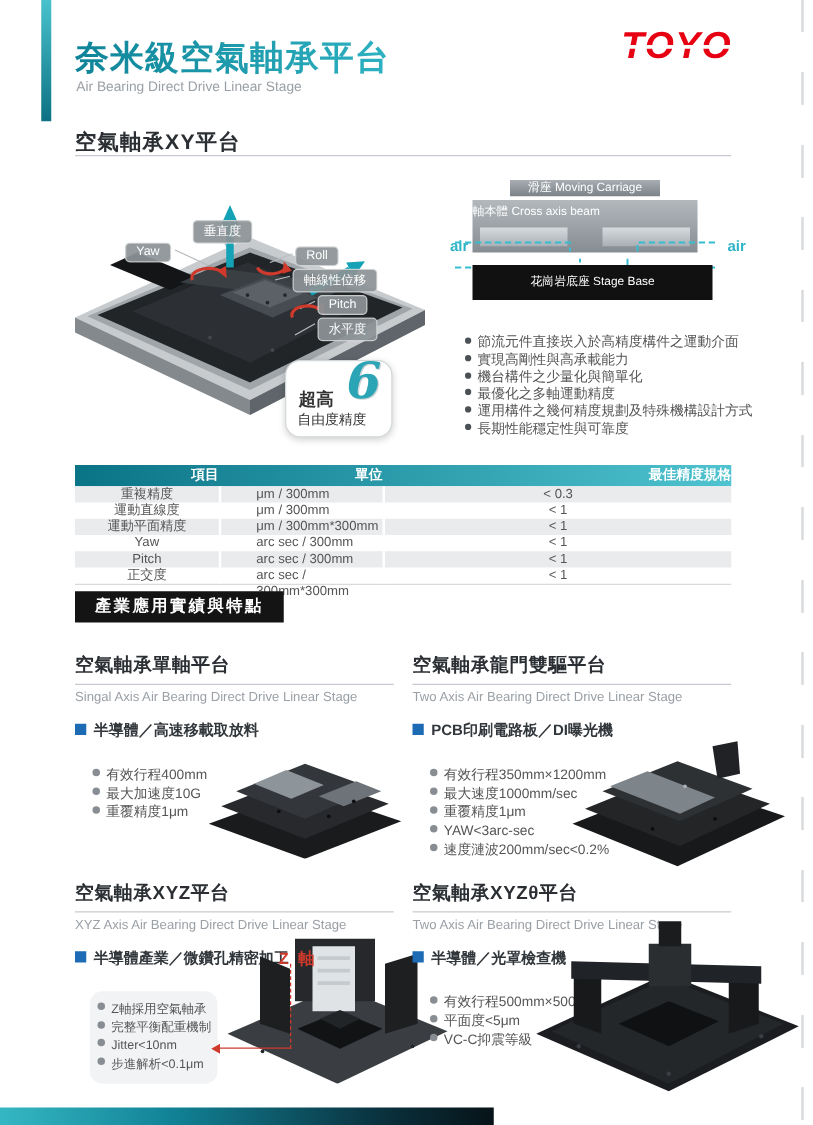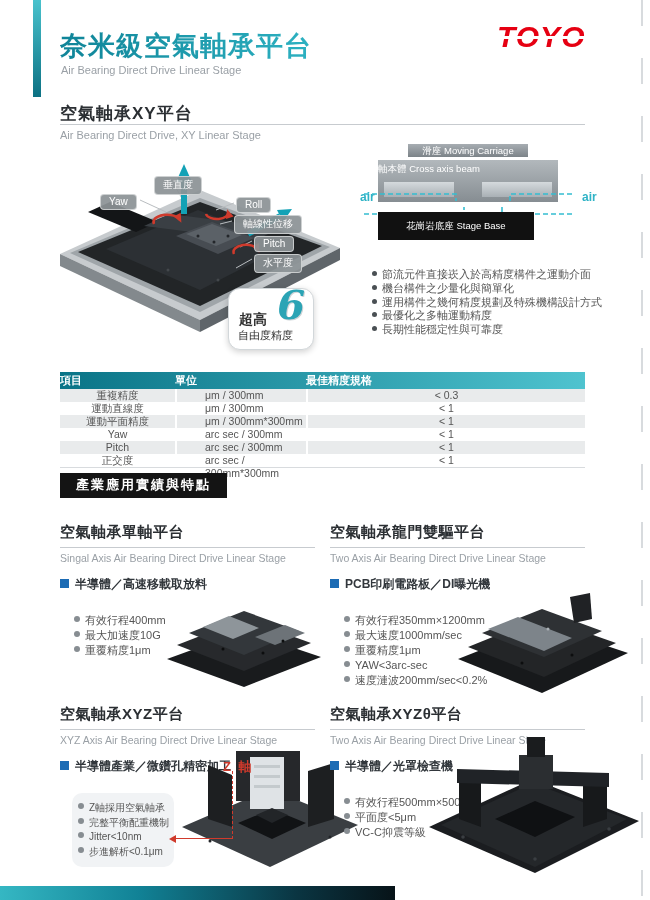--- a/index.html
+++ b/index.html
@@ -41,33 +41,33 @@
   .diagram{position:absolute;left:360px;top:144px;width:250px;height:122px;font-size:9.5px;}
   .dg-carriage{position:absolute;left:48px;top:0;width:120px;height:13px;line-height:13px;text-align:center;
     color:#fff;background:linear-gradient(180deg,#a7adb2,#7c8388);}
   .dg-beam{position:absolute;left:18px;top:16px;width:180px;height:42px;
     background:linear-gradient(180deg,#b2b8bc,#868d92);color:#fff;text-align:left;padding-top:3px;}
   .dg-wing{position:absolute;bottom:5px;width:70px;height:15px;background:linear-gradient(180deg,#d5dadd,#a9b0b5);}
   .dg-wing.l{left:6px;} .dg-wing.r{right:6px;}
   .dg-air-svg{position:absolute;left:0;top:40px;}
   .dg-air{position:absolute;top:46px;font-size:12px;color:#2fb3c6;font-weight:bold;}
   .dg-air.l{left:0;} .dg-air.r{left:222px;}
-  .dg-base{position:absolute;left:18px;top:68px;width:156px;height:28px;background:#111;color:#fff;
+  .dg-base{position:absolute;left:18px;top:68px;width:192px;height:28px;background:#111;color:#fff;
     text-align:center;line-height:28px;}
   .dg-caption{position:absolute;left:0;top:104px;width:216px;text-align:center;font-size:13px;
     font-weight:bold;color:#16181a;letter-spacing:1px;}
   
   .features{position:absolute;left:372px;top:268px;width:240px;list-style:none;}
   .features li{font-size:11px;color:#555;line-height:13.8px;white-space:nowrap;}
   .dot{display:inline-block;width:5px;height:5px;border-radius:50%;background:#4a5054;margin-right:5px;vertical-align:2px;}
   
   .table{position:absolute;left:60px;top:372px;width:525px;font-size:10.5px;}
   .t-head{display:flex;height:17px;background:linear-gradient(90deg,var(--th-from),var(--th-to));
     color:#fff;font-weight:bold;font-size:11px;}
-  .t-head>div{line-height:17px;text-align:left;}
+  .t-head>div{line-height:17px;text-align:right;}
   .c1{width:115px;} .c2{width:131px;} .c3{flex:1;}
   .t-body{border-bottom:1px solid #d8dbde;}
   .tr{display:flex;height:13px;color:#555;}
   .tr:nth-of-type(odd){background:#e9ebec;}
   .tr>div{line-height:13px;}
   .tr .c1{text-align:center;}
   .tr .c2{padding-left:28px;border-left:2px solid #fff;}
   .tr .c3{text-align:center;border-left:2px solid #fff;}
   
   .apps-bar{position:absolute;left:60px;top:473px;background:var(--bar-black);color:#fff;
@@ -104,21 +104,20 @@
 <div class="page">
   <div class="fold-marks"></div>
 
   <div class="hdr-bar"></div>
   <div class="hdr-title">奈米級空氣軸承平台</div>
   <div class="hdr-sub">Air Bearing Direct Drive Linear Stage</div>
   <div class="logo">TOYO</div>
 
   <div class="s1-title">空氣軸承XY平台</div>
   <div class="s1-rule"></div>
-  <div class="s1-sub">Air Bearing Direct Drive, XY Linear Stage</div>
 
   <div class="photo">
     <svg viewBox="0 0 300 185">
       <polygon points="12,104 152,170 292,98 152,40" fill="#c7cbce"></polygon>
       <polygon points="22,103 152,162 282,97 152,48" fill="#9fa5a9"></polygon>
       <polygon points="30,102 152,156 274,96 152,52" fill="#222527"></polygon>
       <polygon points="58,99 152,140 240,95 150,60" fill="#2c3034"></polygon>
       <polygon points="40,62 88,82 110,72 62,52" fill="#131517"></polygon>
       <polygon points="96,76 208,90 232,78 122,64" fill="#3a3f44"></polygon>
       <polygon points="128,86 170,104 206,88 164,72" fill="#474c52"></polygon>
@@ -182,26 +181,27 @@
     </svg>
     <span class="dg-air l">air</span>
     <span class="dg-air r">air</span>
     <div class="dg-base">花崗岩底座 Stage Base</div>
   </div>
 
   <ul class="features">
 
       <li><span class="dot"></span><span>節流元件直接崁入於高精度構件之運動介面</span></li>
 
+      <li><span class="dot"></span><span>實現高剛性與高承載能力</span></li>
 
       <li><span class="dot"></span><span>機台構件之少量化與簡單化</span></li>
 
+      <li><span class="dot"></span><span>最優化之多軸運動精度</span></li>
+
       <li><span class="dot"></span><span>運用構件之幾何精度規劃及特殊機構設計方式</span></li>
-
-      <li><span class="dot"></span><span>最優化之多軸運動精度</span></li>
 
       <li><span class="dot"></span><span>長期性能穩定性與可靠度</span></li>
     </ul>
 
   <div class="table">
     <div class="t-head">
       <div class="c1">項目</div>
       <div class="c2">單位</div>
       <div class="c3">最佳精度規格</div>
     </div>

